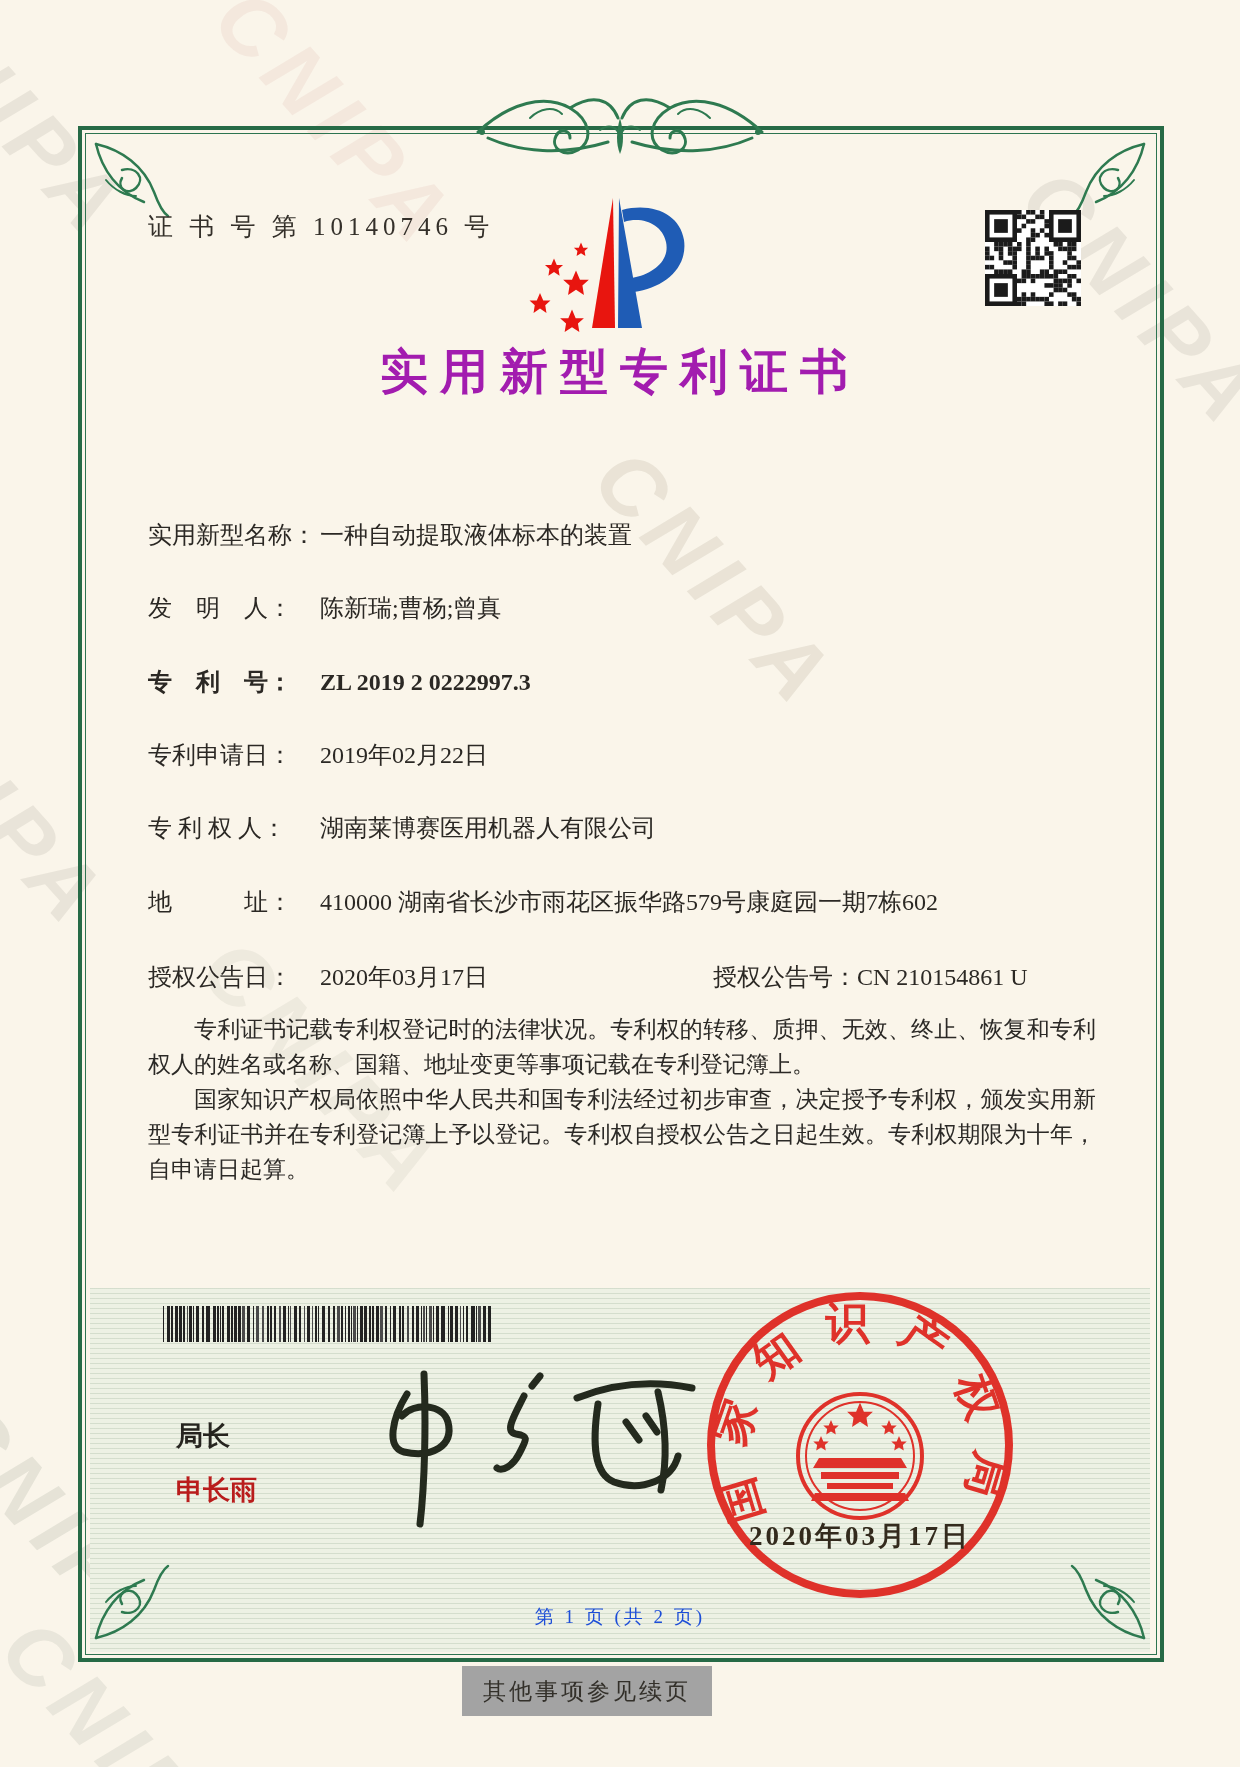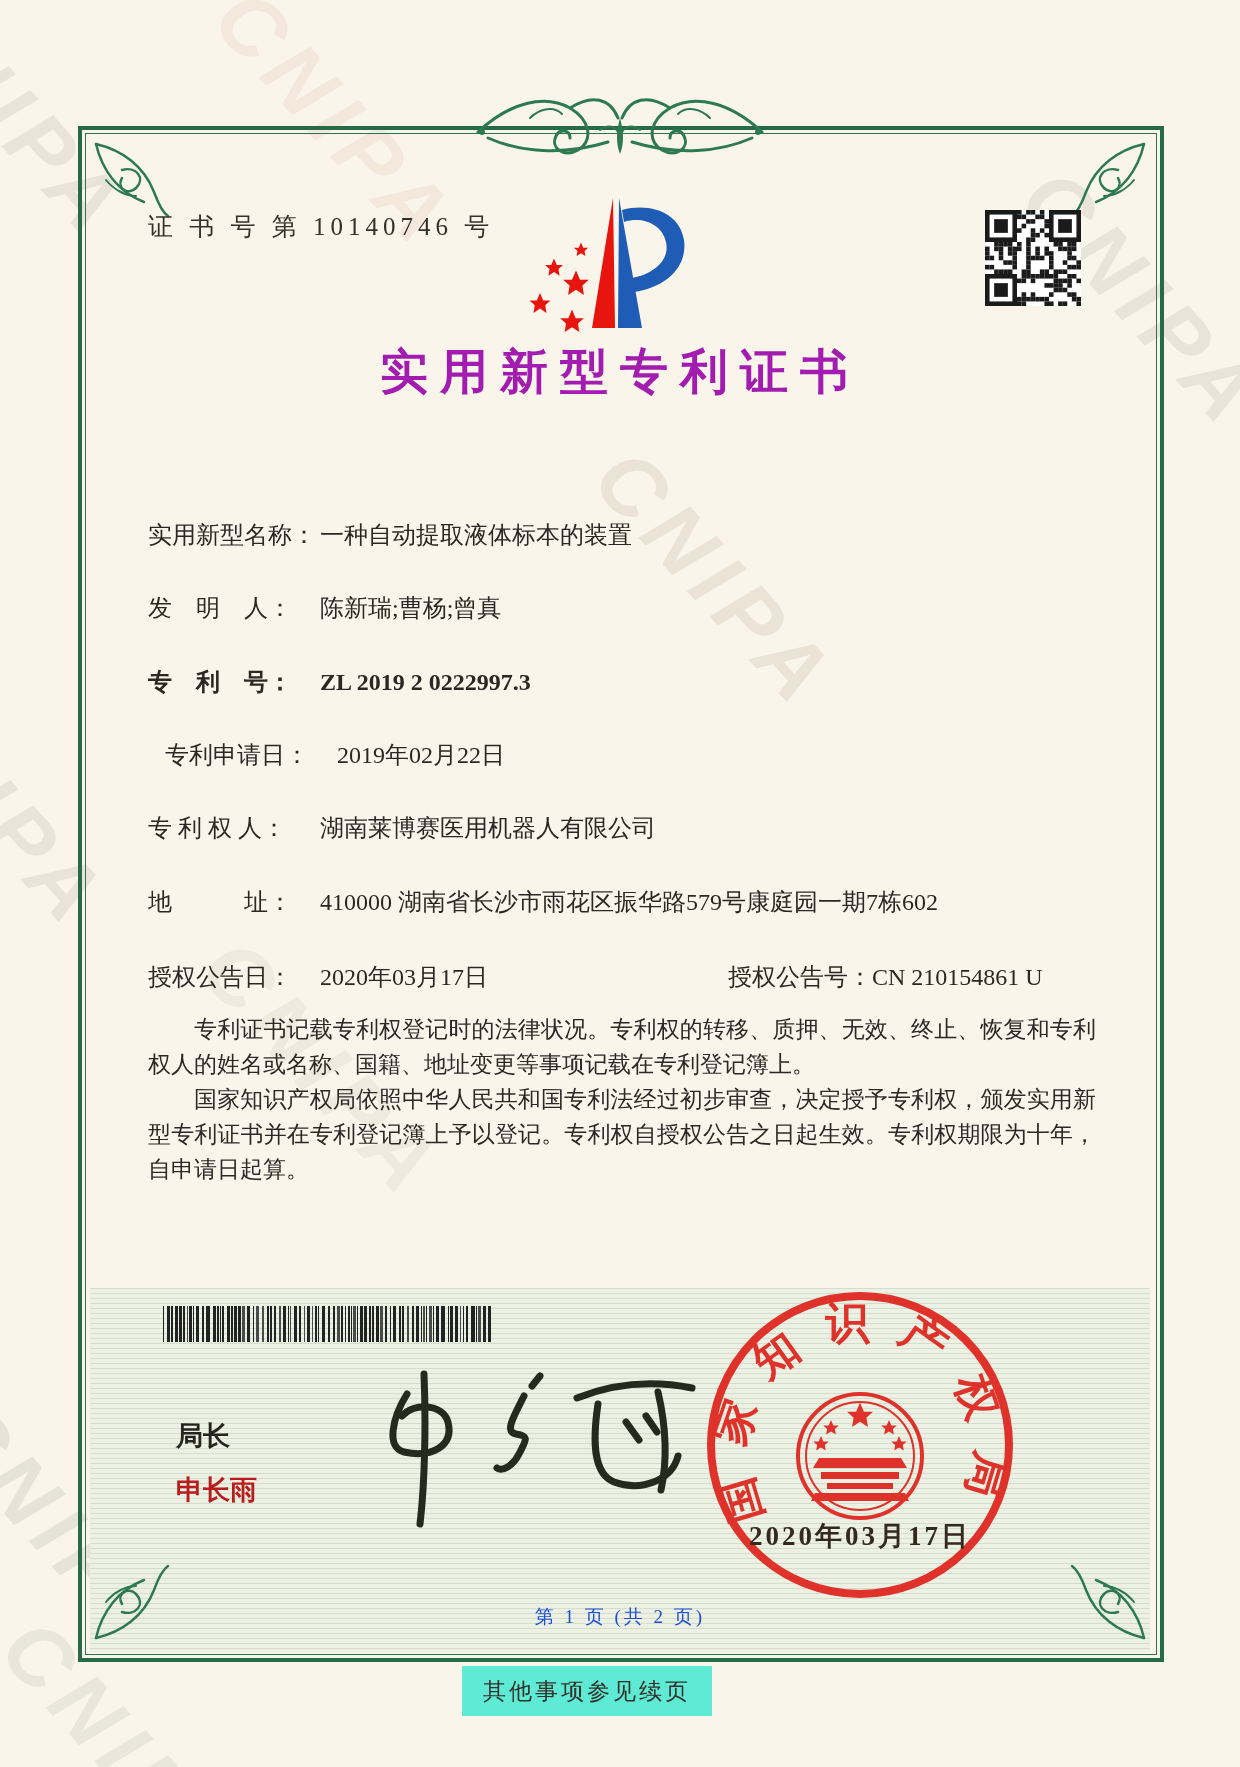--- a/index.html
+++ b/index.html
@@ -56,21 +56,21 @@
   .qr{position:absolute;left:985px;top:210px;z-index:3;}
   .title{
     position:absolute;left:0;top:340px;width:1240px;text-align:center;z-index:3;
     font-size:48px;font-weight:bold;letter-spacing:12px;color:#a21caf;
   }
   
   .field-row{position:absolute;left:148px;z-index:3;font-size:24px;color:#2b2824;line-height:31px;}
   .field-label{display:inline-block;min-width:172px;vertical-align:top;}
   .field-value{display:inline-block;vertical-align:top;max-width:760px;}
   .fr1{top:520px;} .fr2{top:593px;} .fr3{top:667px;font-weight:bold;}
-  .fr4{top:740px;margin-left:17px;} .fr5{top:813px;} .fr6{top:887px;}
+  .fr4{top:740px;} .fr5{top:813px;} .fr6{top:887px;}
   .fr7{top:962px;width:945px;}
   .fr7 .pair2{position:absolute;left:565px;top:0;}
   
   .body-text{
     position:absolute;left:148px;top:1012px;width:948px;z-index:3;
     font-size:23px;line-height:35px;color:#2b2926;text-align:justify;
   }
   .body-text p{margin:0;text-indent:2em;}
   
   .barcode{position:absolute;left:163px;top:1306px;z-index:3;}
@@ -81,21 +81,21 @@
   .seal-date{
     position:absolute;left:700px;top:1518px;width:320px;text-align:center;z-index:5;
     font-size:27px;letter-spacing:3px;color:#332a1d;font-weight:bold;
   }
   .page-info{
     position:absolute;left:90px;top:1604px;width:1060px;text-align:center;z-index:3;
     font-size:19px;letter-spacing:3px;color:#1d4ed8;
   }
   .continuation{
     position:absolute;left:462px;top:1666px;width:250px;height:50px;z-index:3;
-    background:#5eead4;display:flex;align-items:center;justify-content:center;
+    background:#a3a3a3;display:flex;align-items:center;justify-content:center;
     font-size:23px;letter-spacing:3px;color:#33302a;
   }
 </style>
 </head>
 <body>
 
 <div class="page">
 
   <span class="wm wm1">CNIPA</span>
   <span class="wm wm2">CNIPA</span>
@@ -344,21 +344,21 @@
   </div>
   <div class="field-row fr5">
     <span class="field-label">专 利 权 人：</span><span class="field-value">湖南莱博赛医用机器人有限公司</span>
   </div>
   <div class="field-row fr6">
     <span class="field-label">地　　　址：</span><span class="field-value" style="max-width:745px;">410000 湖南省长沙市雨花区振华路579号康庭园一期7栋602</span>
   </div>
   <div class="field-row fr7">
     <span class="field-label">授权公告日：</span><span class="field-value">2020年03月17日</span>
     <span class="pair2">
-      <span class="field-label" style="min-width:0;margin-left:15px;">授权公告号：</span><span class="field-value">CN 210154861 U</span>
+      <span class="field-label" style="min-width:0;">授权公告号：</span><span class="field-value">CN 210154861 U</span>
     </span>
   </div>
 
   <div class="body-text">
     <p>专利证书记载专利权登记时的法律状况。专利权的转移、质押、无效、终止、恢复和专利权人的姓名或名称、国籍、地址变更等事项记载在专利登记簿上。</p>
     <p>国家知识产权局依照中华人民共和国专利法经过初步审查，决定授予专利权，颁发实用新型专利证书并在专利登记簿上予以登记。专利权自授权公告之日起生效。专利权期限为十年，自申请日起算。</p>
   </div>
 
   <svg class="barcode" id="barcode-svg" width="328" height="36" viewBox="0 0 328 36">
       <rect x="0" y="0" width="1" height="36" fill="#222222"></rect>

